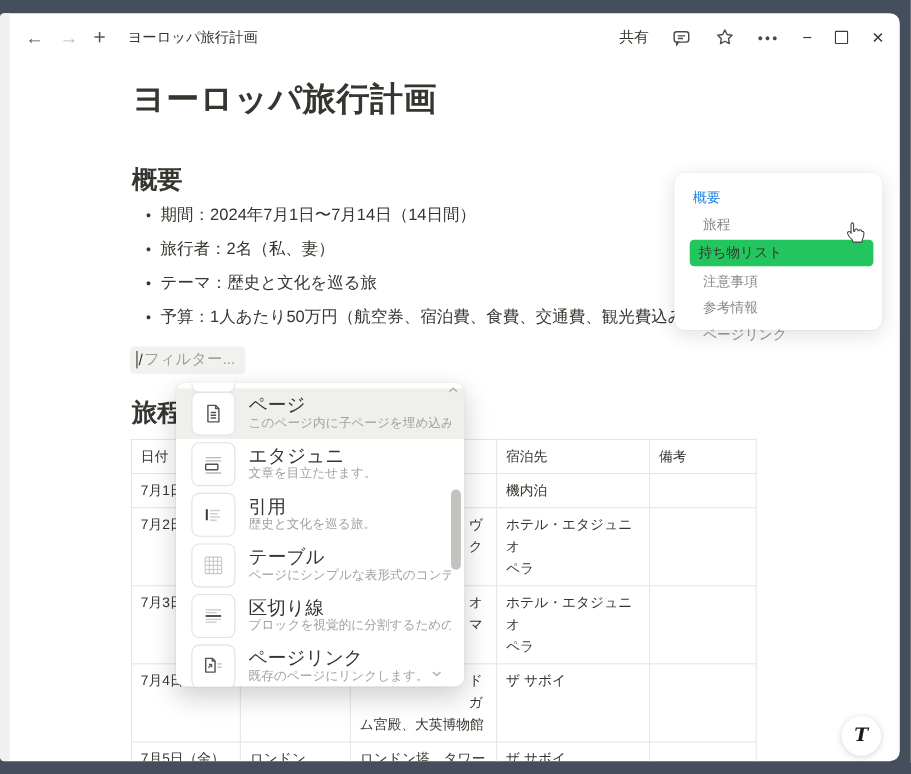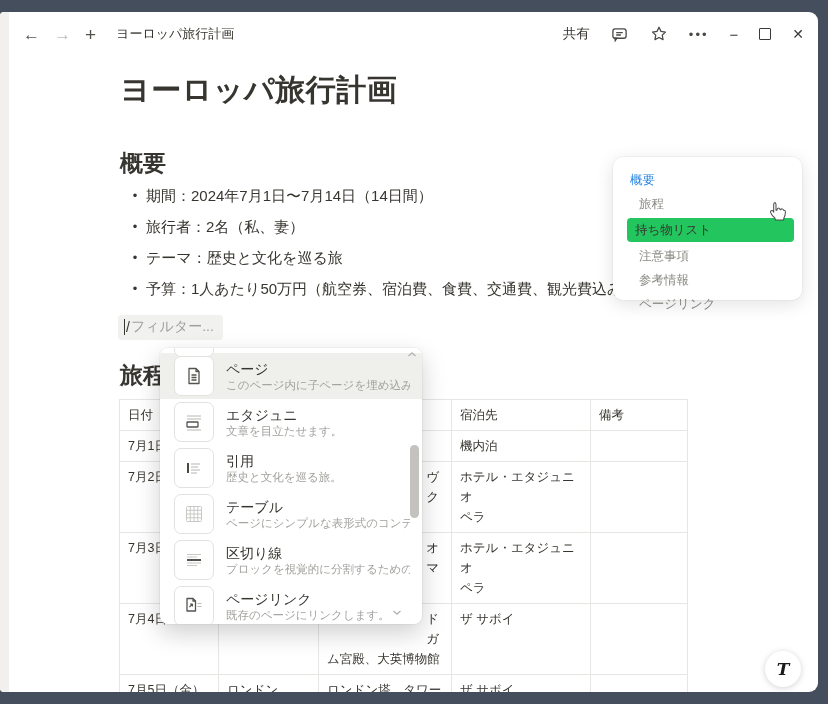--- a/index.html
+++ b/index.html
@@ -62,21 +62,21 @@
   }
   .menu-sliver{position:absolute;left:14px;top:-34px;width:38px;height:38px;border:1px solid #e3e2df;border-radius:7px;background:#fff;}
   .menu-list{position:absolute;left:0;top:5px;right:0;}
   .menu-item{display:flex;align-items:center;gap:12px;height:46px;padding:0 12px 0 14px;}
   .menu-item.selected{background:#efefec;}
   .icon-box{
     width:38px;height:38px;flex:0 0 38px;background:#fff;border:1px solid #e3e2df;
     border-radius:7px;display:flex;align-items:center;justify-content:center;
   }
   .mi-text{min-width:0;}
-  .mi-title{font-size:14px;color:#37352f;line-height:18px;}
+  .mi-title{font-size:17px;color:#37352f;line-height:18px;}
   .mi-desc{font-size:11.5px;color:#a3a29e;line-height:15px;white-space:nowrap;overflow:hidden;}
   .menu-scrollbar{position:absolute;right:3px;top:97px;width:9px;height:73px;background:#c3c2bf;border-radius:5px;z-index:31;}
   .chev{position:absolute;color:#b7b6b2;z-index:32;}
   
   .toc-card{
     position:absolute;left:613px;top:145px;width:189px;height:143px;background:#fff;
     border-radius:10px;box-shadow:0 4px 18px rgba(15,15,15,.12),0 0 0 1px rgba(15,15,15,.03);
     z-index:20;padding-top:13px;box-sizing:border-box;
   }
   .toc-item{font-size:12.5px;line-height:16px;padding:2px 8px;margin:0 8px 4px 18px;color:#8a8984;border-radius:4px;}

